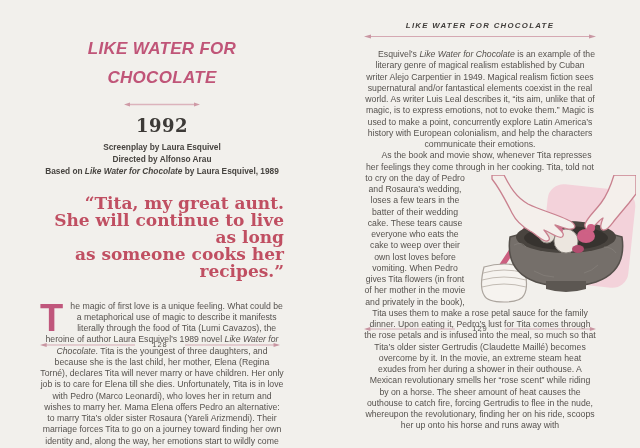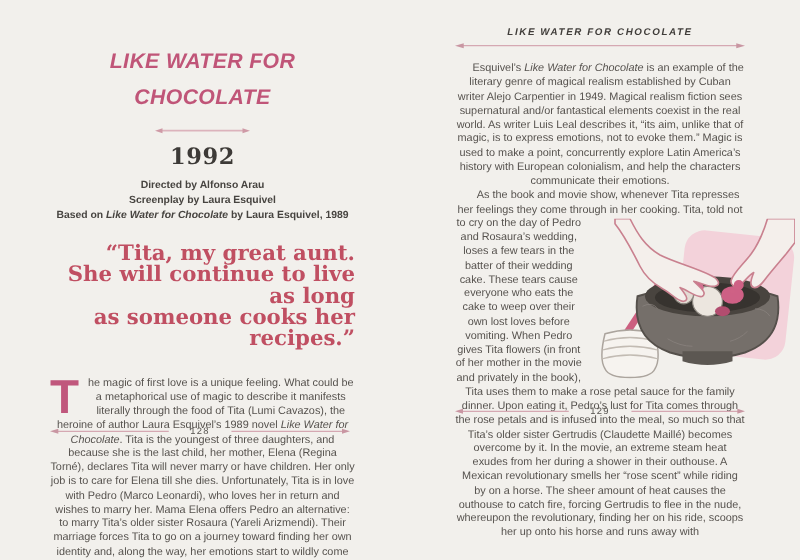--- a/index.html
+++ b/index.html
@@ -83,22 +83,22 @@
 
     <svg class="title-divider" width="76" height="7" viewBox="0 0 76 7">
       <line x1="4" y1="3.5" x2="72" y2="3.5" stroke="#dcb3bc" stroke-width="1.4"></line>
       <polygon points="0,3.5 6,1.5 6,5.5" fill="#cf9aa6"></polygon>
       <polygon points="76,3.5 70,1.5 70,5.5" fill="#cf9aa6"></polygon>
     </svg>
 
     <div class="film-year">1992</div>
 
     <div class="credits">
+      <div><span>Screenplay by Laura Esquivel</span></div>
       <div><span>Directed by Alfonso Arau</span></div>
-      <div><span>Screenplay by Laura Esquivel</span></div>
       <div><span>Based on </span><i>Like Water for Chocolate</i><span> by Laura Esquivel, 1989</span></div>
     </div>
 
     <blockquote class="pull-quote">“Tita, my great aunt.
 She will continue to live as long
 as someone cooks her recipes.”</blockquote>
 
     <div class="body-text">
       <span class="drop-cap">T</span><span><span>he magic of first love is a unique feeling. What could be a metaphorical use of magic to describe it manifests literally through the food of Tita (Lumi Cavazos), the heroine of author Laura Esquivel’s 1989 novel </span><i>Like Water for Chocolate</i><span>. Tita is the youngest of three daughters, and because she is the last child, her mother, Elena (Regina Torné), declares Tita will never marry or have children. Her only job is to care for Elena till she dies. Unfortunately, Tita is in love with Pedro (Marco Leonardi), who loves her in return and wishes to marry her. Mama Elena offers Pedro an alternative: to marry Tita’s older sister Rosaura (Yareli Arizmendi). Their marriage forces Tita to go on a journey toward finding her own identity and, along the way, her emotions start to wildly come through in the food she creates for her family.</span></span>
     </div>

